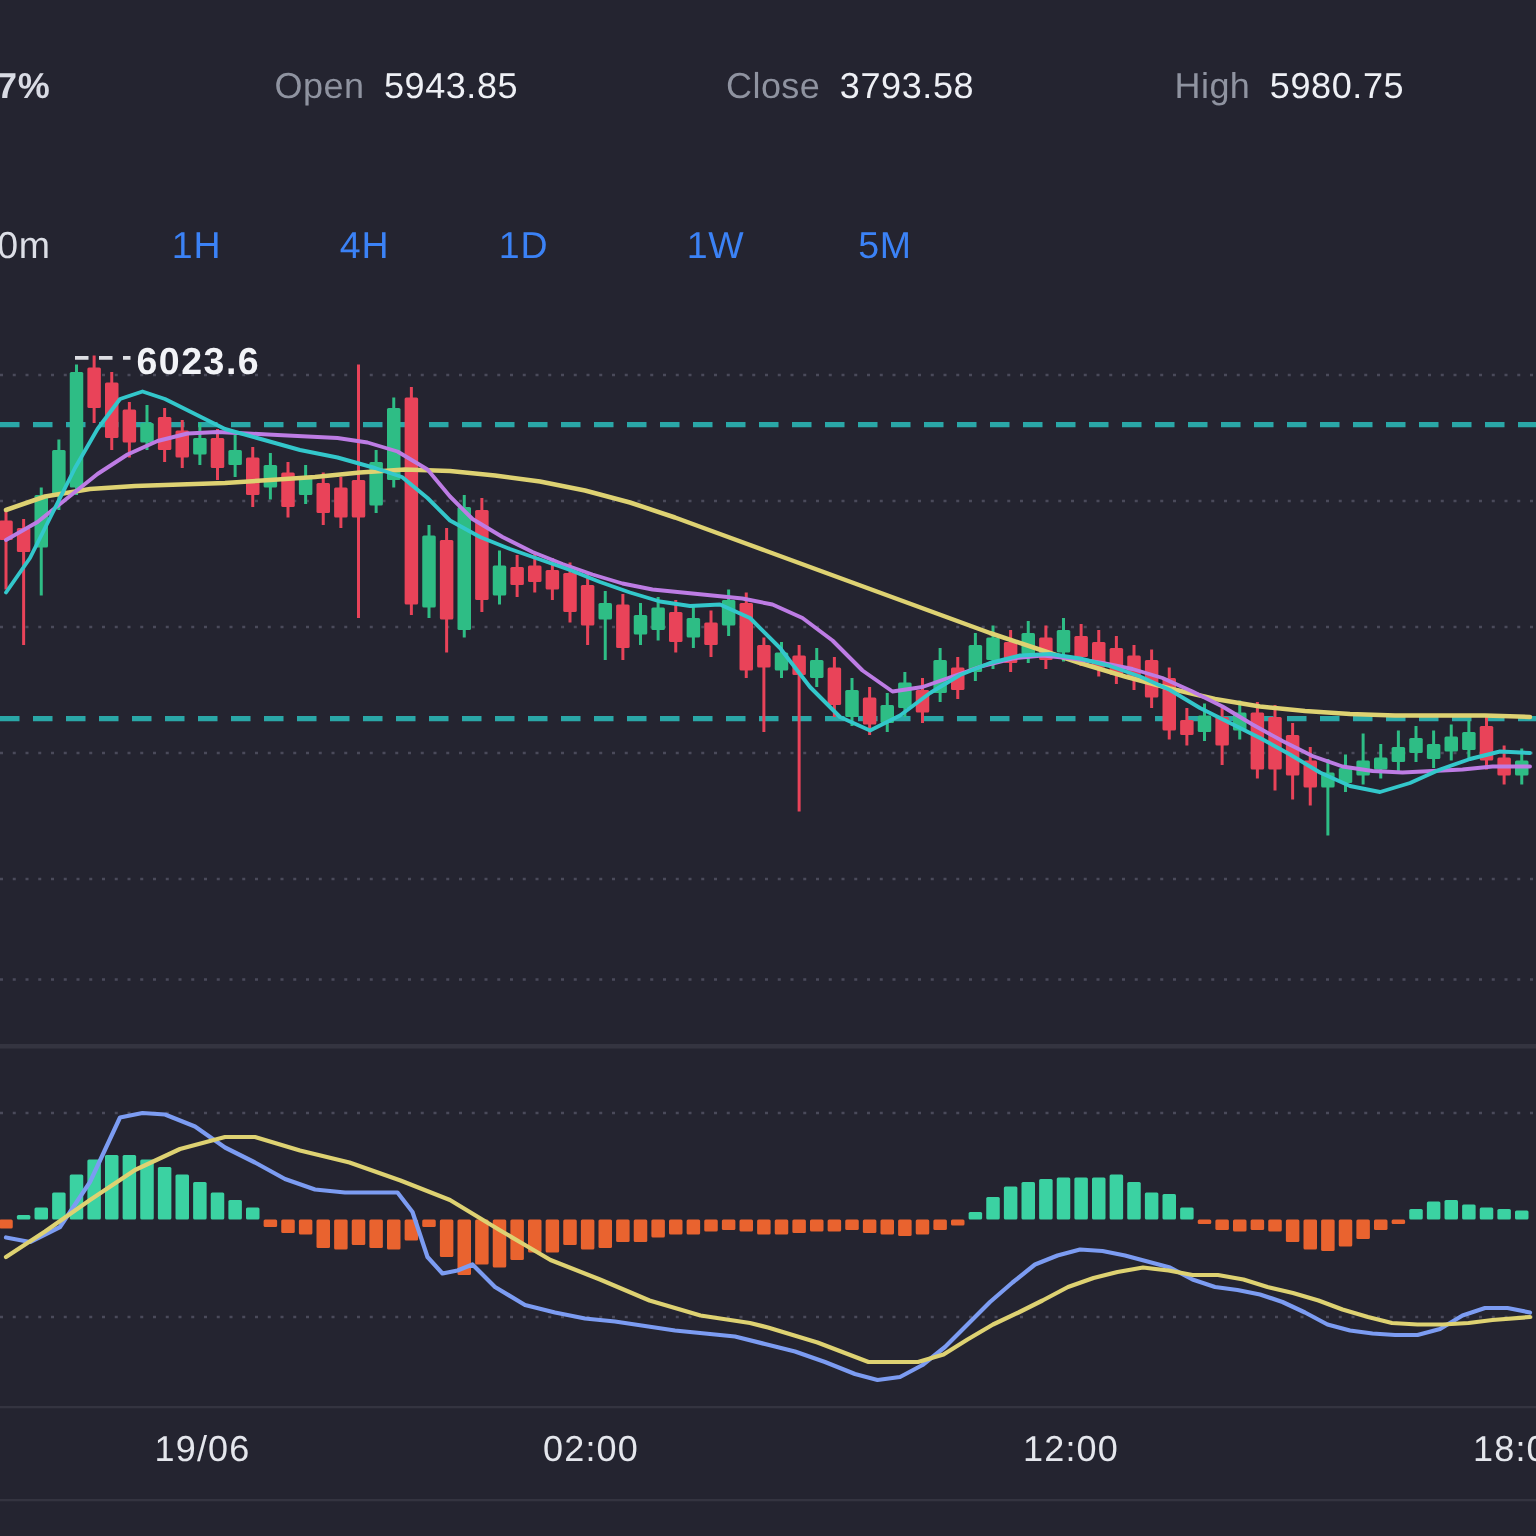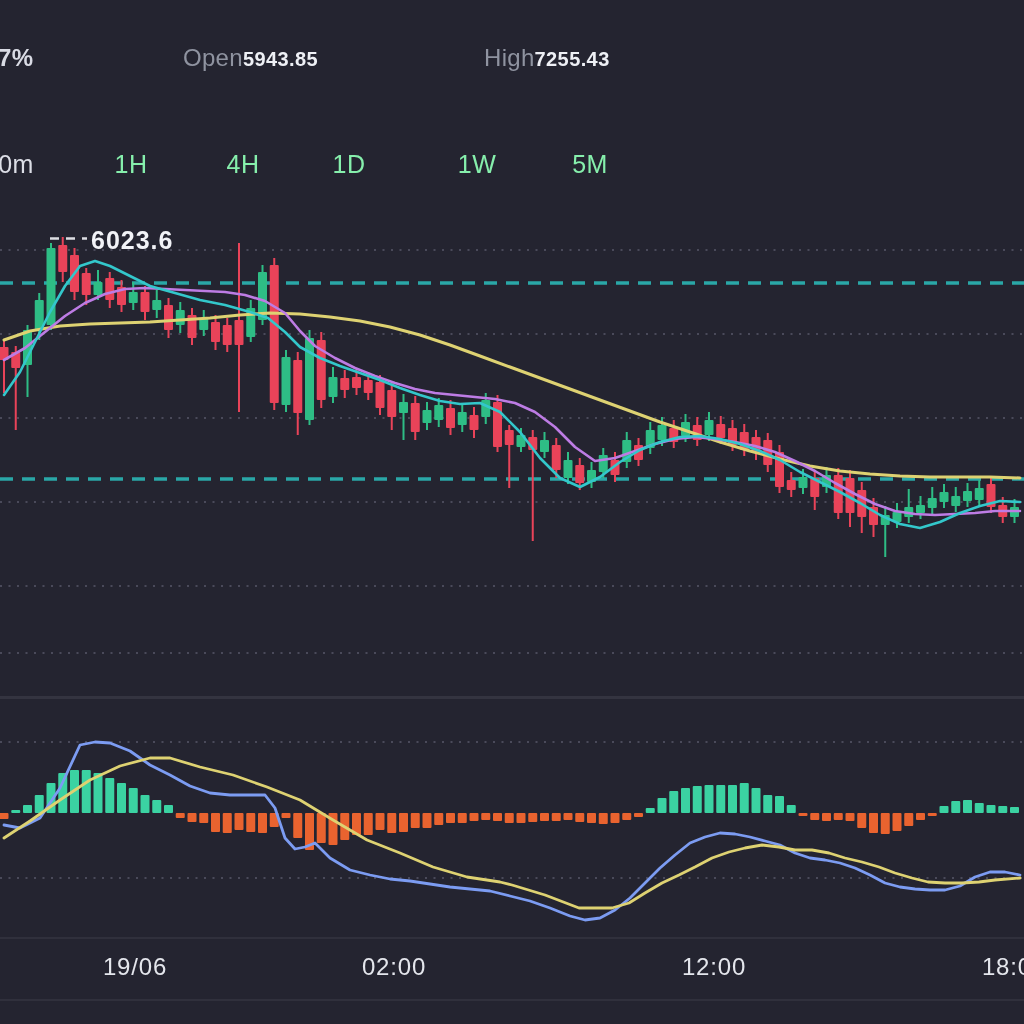--- a/index.html
+++ b/index.html
@@ -6,30 +6,30 @@
   .screen{
     position:relative;width:1024px;height:1024px;overflow:hidden;
     background:#242430;font-family:"Liberation Sans",sans-serif;
     -webkit-font-smoothing:antialiased;
   }
   
   .hdr{position:absolute;top:0;left:0;width:100%;height:100px;}
   .hdr .pct{
     position:absolute;left:-2px;top:44px;font-size:24px;font-weight:600;color:#d9dbe4;letter-spacing:.5px;
   }
-  .stat{position:absolute;top:44px;display:inline-flex;align-items:baseline;white-space:nowrap;}
+  .stat{position:absolute;top:44px;display:inline-flex;gap:13px;align-items:baseline;white-space:nowrap;}
   .stat .lbl{font-size:24px;color:#8f93a0;font-weight:400;letter-spacing:.3px;}
-  .stat .val{font-size:20px;color:#eef0f5;font-weight:700;letter-spacing:.4px;}
+  .stat .val{font-size:24px;color:#eef0f5;font-weight:400;letter-spacing:.4px;}
   .stat.open{left:183px;} .stat.close{left:484px;} .stat.high{left:783px;}
   
   .tabs{position:absolute;top:0;left:0;width:100%;height:0;}
   .tab{
     position:absolute;top:148px;transform:translateX(-50%);
     background:none;border:none;padding:2px 6px;margin:0;cursor:pointer;
-    font-family:inherit;font-size:25px;font-weight:500;color:#86efac;letter-spacing:.5px;
+    font-family:inherit;font-size:25px;font-weight:500;color:#3b82f6;letter-spacing:.5px;
   }
   .tab.active{color:#dcdee6;}
   svg text{font-family:"Liberation Sans",sans-serif;}
   
   .time-axis{position:absolute;left:0;top:0;width:100%;height:0;}
   .taxis-label{
     position:absolute;top:953px;transform:translateX(-50%);
     font-size:24px;font-weight:500;color:#e4e6ec;letter-spacing:.8px;white-space:nowrap;text-align:center;
   }
 </style>
@@ -38,22 +38,26 @@
 
 <div class="screen">
 
   <header class="hdr">
     <span class="pct">7%</span>
     <div class="stat open">
       <span class="lbl">Open</span>
       <span class="val">5943.85</span>
     </div>
     <div class="stat close">
+      <span class="lbl">Close</span>
+      <span class="val">3793.58</span>
+    </div>
+    <div class="stat high">
       <span class="lbl">High</span>
-      <span class="val">7255.43</span>
+      <span class="val">5980.75</span>
     </div>
   </header>
 
   <nav class="tabs">
     <button class="tab active" style="left:16px">0m</button>
     <button class="tab" style="left:131px">1H</button>
     <button class="tab" style="left:243px">4H</button>
     <button class="tab" style="left:349px">1D</button>
     <button class="tab" style="left:477px">1W</button>
     <button class="tab" style="left:590px">5M</button>

